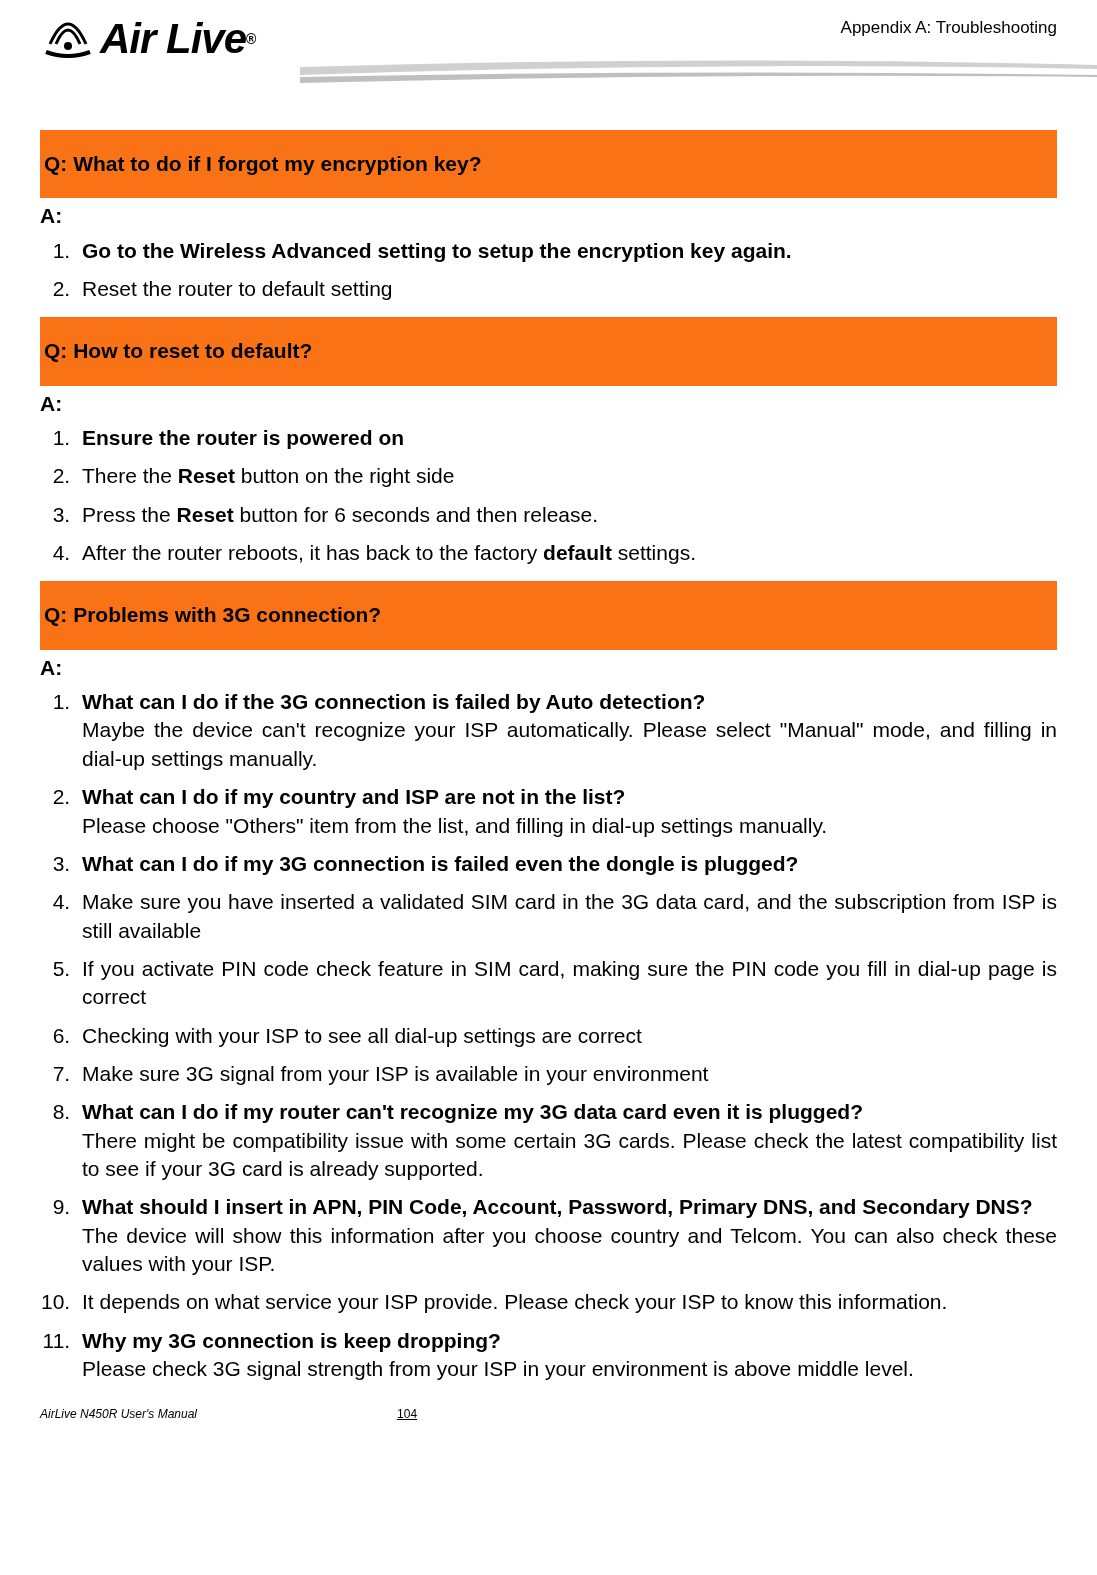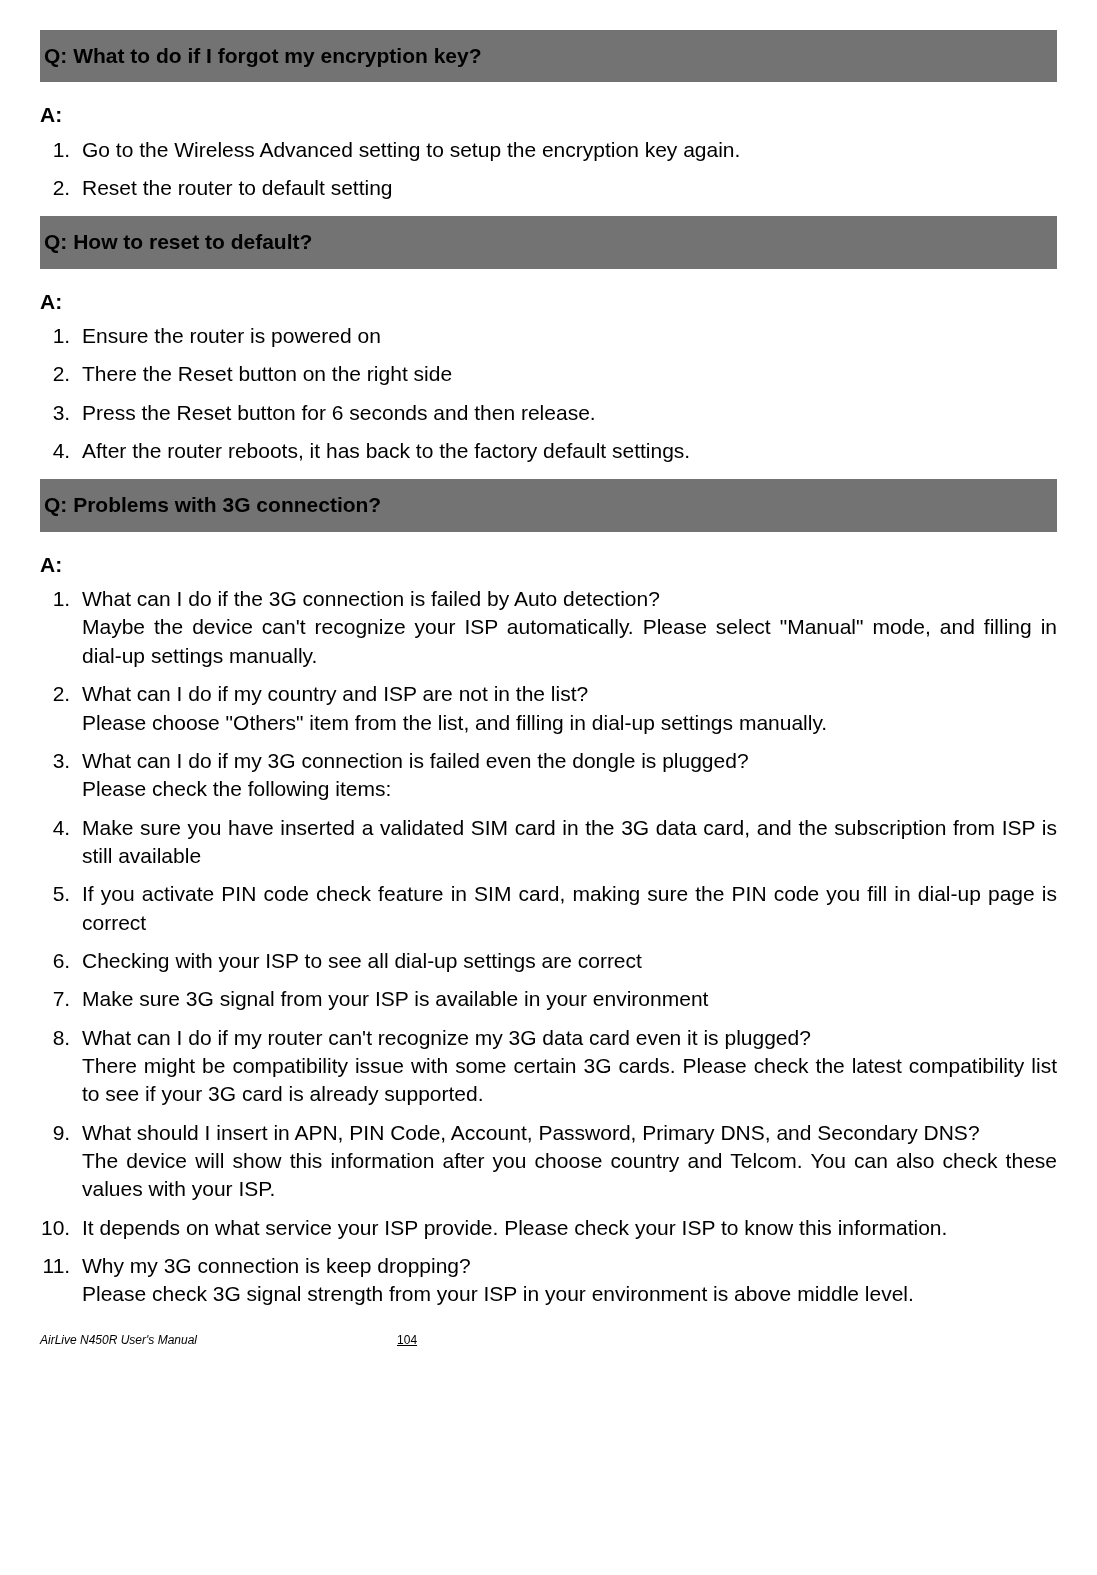--- a/index.html
+++ b/index.html
@@ -48,61 +48,82 @@
     top: 55px;
     left: 260px;
     right: 0;
   }
   .content {
     margin-top: 30px;
     font-size: 21px;
     line-height: 1.35;
   }
   .q-bar {
-    background: #737373;
+    background: #f97316;
     font-weight: bold;
-    padding: 12px 4px;
+    padding: 20px 4px;
     margin-top: 14px;
-    margin-bottom: 19px;
+    margin-bottom: 4px;
   }
   .a-label {
     font-weight: bold;
     margin-bottom: 6px;
   }
   ol.answer {
     list-style: decimal;
     padding-left: 36px;
     margin-bottom: 8px;
   }
   ol.answer > li {
     padding-left: 6px;
     margin-bottom: 10px;
     text-align: justify;
   }
-  .bold { font-weight: normal; margin-top: 39px; }
+  .bold { font-weight: bold; margin-top: 39px; }
   .sub-desc {
     font-weight: normal;
     display: block;
   }
   .footer {
     display: flex;
     justify-content: space-between;
     margin-top: 24px;
     font-size: 12px;
     font-style: italic;
   }
   .footer .manual { font-style: italic; }
   .footer .pagenum { font-style: normal; margin-left: 200px; text-decoration: underline;}
   .footer-row { width: 100%; display:flex; }
 </style>
 </head>
 <body>
 
 <div class="page">
 
+  <div class="header">
+    <div class="logo">
+      <span class="logo-icon">
+        <svg width="56" height="48" viewBox="0 0 56 48">
+          <path d="M10 34 Q28 -6 46 34" fill="none" stroke="#000" stroke-width="3"></path>
+          <path d="M16 34 Q28 6 40 34" fill="none" stroke="#000" stroke-width="3"></path>
+          <circle cx="28" cy="36" r="4" fill="#000"></circle>
+          <path d="M6 42 Q28 50 50 42" fill="none" stroke="#000" stroke-width="4"></path>
+        </svg>
+      </span>
+      <span>Air Live</span>
+        <span class="reg">®</span>
+    </div>
+    <div class="appendix-label">Appendix A: Troubleshooting</div>
+    <div class="swoosh">
+      <svg width="800" height="40" viewBox="0 0 800 40" preserveAspectRatio="none">
+        <path d="M0 12 Q400 0 800 10 L800 14 Q400 6 0 20 Z" fill="#d0d0d0"></path>
+        <path d="M0 22 Q400 14 800 20 L800 22 Q400 18 0 28 Z" fill="#bfbfbf"></path>
+      </svg>
+    </div>
+  </div>
 
   <div class="content">
 
     <div class="q-bar">Q: What to do if I forgot my encryption key?</div>
     <div class="a-label">A:</div>
     <ol class="answer">
       <li><span class="bold">Go to the Wireless Advanced setting to setup the encryption key again.</span></li>
       <li><span>Reset the router to default setting</span></li>
     </ol>
 
@@ -113,21 +134,21 @@
       <li><span>There the </span><span class="bold">Reset</span><span> button on the right side</span></li>
       <li><span>Press the </span><span class="bold">Reset</span><span> button for 6 seconds and then release.</span></li>
       <li><span>After the router reboots, it has back to the factory </span><span class="bold">default</span><span> settings.</span></li>
     </ol>
 
     <div class="q-bar">Q: Problems with 3G connection?</div>
     <div class="a-label">A:</div>
     <ol class="answer">
       <li><span class="bold">What can I do if the 3G connection is failed by Auto detection?</span><span class="sub-desc">Maybe the device can't recognize your ISP automatically. Please select "Manual" mode, and filling in dial-up settings manually.</span></li>
       <li><span class="bold">What can I do if my country and ISP are not in the list?</span><span class="sub-desc">Please choose "Others" item from the list, and filling in dial-up settings manually.</span></li>
-      <li><span class="bold">What can I do if my 3G connection is failed even the dongle is plugged?</span><span class="sub-desc">Please check the following items:</span></li>
+      <li><span class="bold">What can I do if my 3G connection is failed even the dongle is plugged?</span></li>
       <li><span>Make sure you have inserted a validated SIM card in the 3G data card, and the subscription from ISP is still available</span></li>
       <li><span>If you activate PIN code check feature in SIM card, making sure the PIN code you fill in dial-up page is correct</span></li>
       <li><span>Checking with your ISP to see all dial-up settings are correct</span></li>
       <li><span>Make sure 3G signal from your ISP is available in your environment</span></li>
       <li><span class="bold">What can I do if my router can't recognize my 3G data card even it is plugged?</span><span class="sub-desc">There might be compatibility issue with some certain 3G cards. Please check the latest compatibility list to see if your 3G card is already supported.</span></li>
       <li><span class="bold">What should I insert in APN, PIN Code, Account, Password, Primary DNS, and Secondary DNS?</span><span class="sub-desc">The device will show this information after you choose country and Telcom. You can also check these values with your ISP.</span></li>
       <li><span class="sub-desc">It depends on what service your ISP provide. Please check your ISP to know this information.</span></li>
       <li><span class="bold">Why my 3G connection is keep dropping?</span><span class="sub-desc">Please check 3G signal strength from your ISP in your environment is above middle level.</span></li>
     </ol>
 

